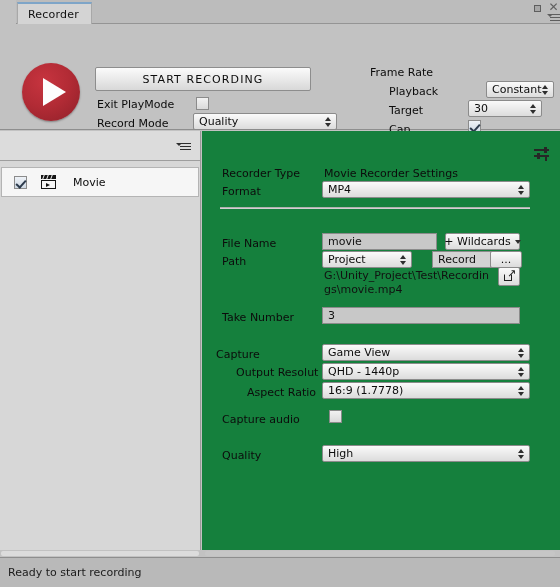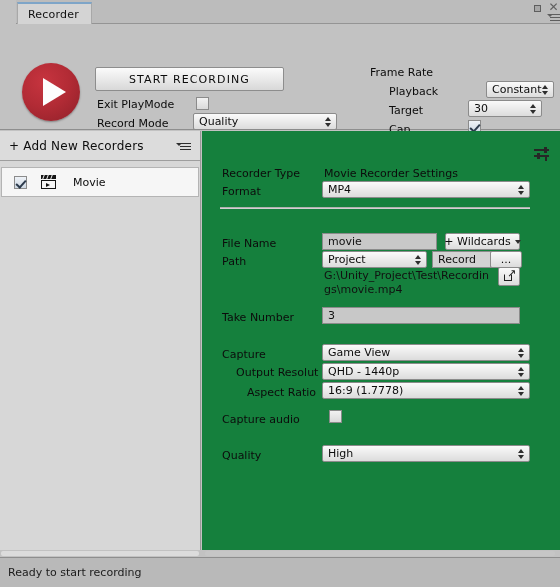--- a/index.html
+++ b/index.html
@@ -113,21 +113,21 @@
     left: 21px; top: 15px;
     width: 0; height: 0;
     border-top: 14px solid transparent;
     border-bottom: 14px solid transparent;
     border-left: 23px solid #fdfdfd;
   }
 
   .startbtn {
     position: absolute;
     left: 95px; top: 43px;
-    width: 189px; height: 24px;
+    width: 216px; height: 24px;
     background: linear-gradient(#fbfbfb, #d8d8d8);
     border: 1px solid #8d8d8d;
     border-radius: 2px;
     box-sizing: border-box;
     display: flex;
     align-items: center;
     justify-content: center;
     font-size: 11px;
     letter-spacing: 1.1px;
     color: #0b0b0b;
@@ -493,21 +493,20 @@
       <span class="arrows"></span>
     </div>
 
     <div class="lbl" style="left:389px; top:99px;">Cap</div>
     <div class="ckbox on" style="left:468px; top:96px;"></div>
   </div>
 
   <div class="leftpane">
 
     <div class="addhdr">
-      <span class="txt">+ Add New Recorders</span>
       <div class="optsicon">
           <i></i>
           <i></i>
           <i></i>
         </div>
     </div>
 
     <div class="listrow">
       <span class="ckbox on rowck"></span>
       <span class="clapper">
@@ -546,40 +545,40 @@
     <div class="lbl" style="left:20px; top:106px;">File Name</div>
     <div class="field" style="left:120px; top:102px; width:115px;">
       <span>movie</span>
     </div>
     <div class="btn" style="left:243px; top:102px; width:75px;">
       <span>+ Wildcards</span>
       <span class="caret"></span>
     </div>
 
     <div class="lbl" style="left:20px; top:124px;">Path</div>
-    <div class="dd" style="left:120px; top:120px; width:105px;">
+    <div class="dd" style="left:120px; top:120px; width:90px;">
       <span>Project</span>
       <span class="arrows"></span>
     </div>
     <div class="field" style="left:230px; top:120px; width:60px; background:#d3d3d3;">
       <span>Record</span>
     </div>
     <div class="btn" style="left:288px; top:120px; width:32px;">
       <span>...</span>
     </div>
 
     <div class="pathtext" style="left:122px; top:138px;">G:\Unity_Project\Test\Recordings\movie.mp4</div>
     <div class="extlink" style="left:296px; top:136px;"></div>
 
     <div class="lbl" style="left:20px; top:180px;">Take Number</div>
     <div class="field" style="left:120px; top:176px; width:198px;">
       <span>3</span>
     </div>
 
-    <div class="lbl" style="left:20px; top:217px;">Capture</div>
+    <div class="lbl" style="left:14px; top:217px;">Capture</div>
     <div class="dd" style="left:120px; top:213px; width:208px;">
       <span>Game View</span>
       <span class="arrows"></span>
     </div>
 
     <div class="lbl" style="left:34px; top:235px;">Output Resolut</div>
     <div class="dd" style="left:120px; top:232px; width:208px;">
       <span>QHD - 1440p</span>
       <span class="arrows"></span>
     </div>

